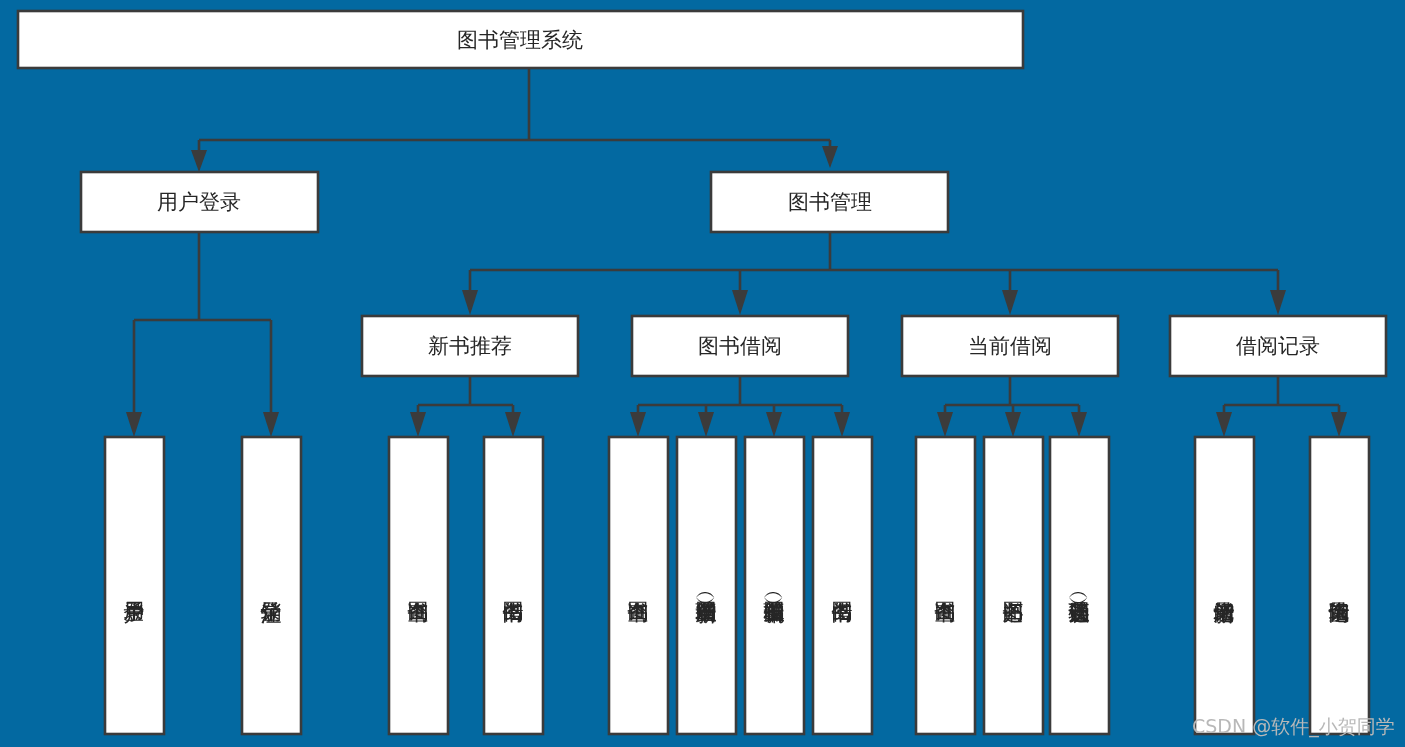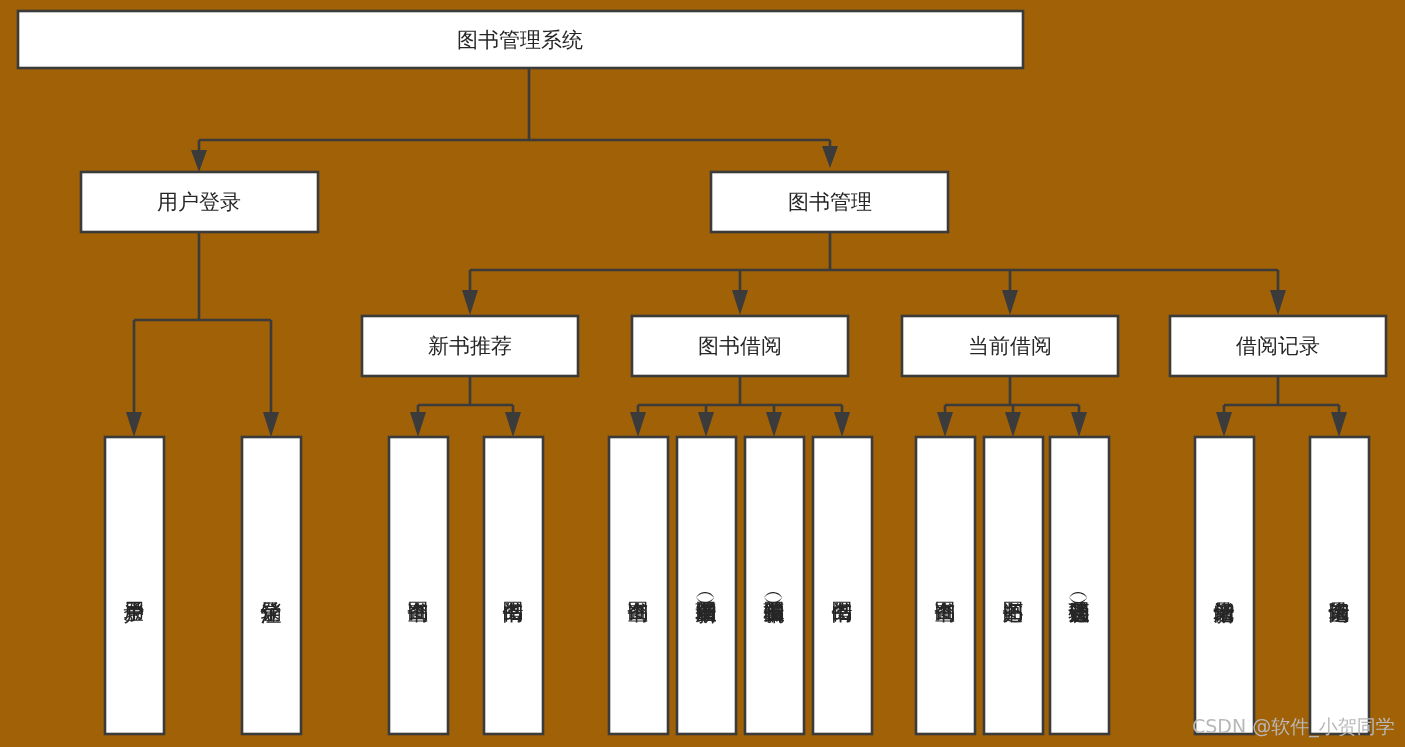--- a/index.html
+++ b/index.html
@@ -8,21 +8,21 @@
     padding: 0;
     background: #ffffff;
   }
   body {
     font-family: "DejaVu Sans", "Liberation Sans", sans-serif;
   }
   #diagram-root {
     position: relative;
     width: 1405px;
     height: 747px;
-    background: #a16207;
+    background: #0369a1;
     overflow: hidden;
   }
   svg#flow-svg {
     position: absolute;
     left: 0;
     top: 0;
     width: 1405px;
     height: 747px;
     display: block;
   }

